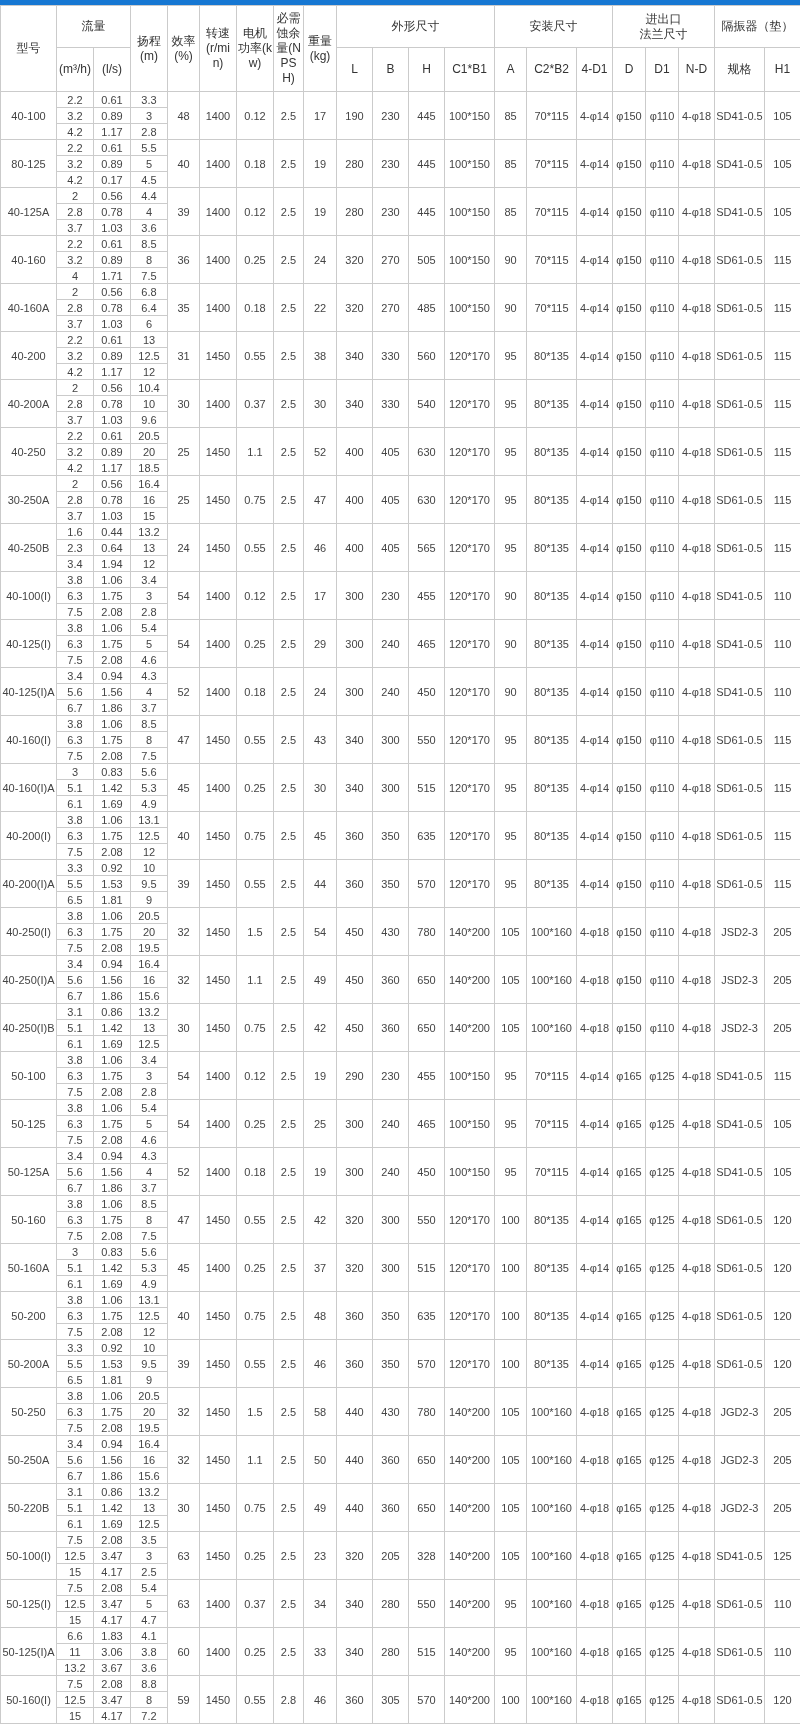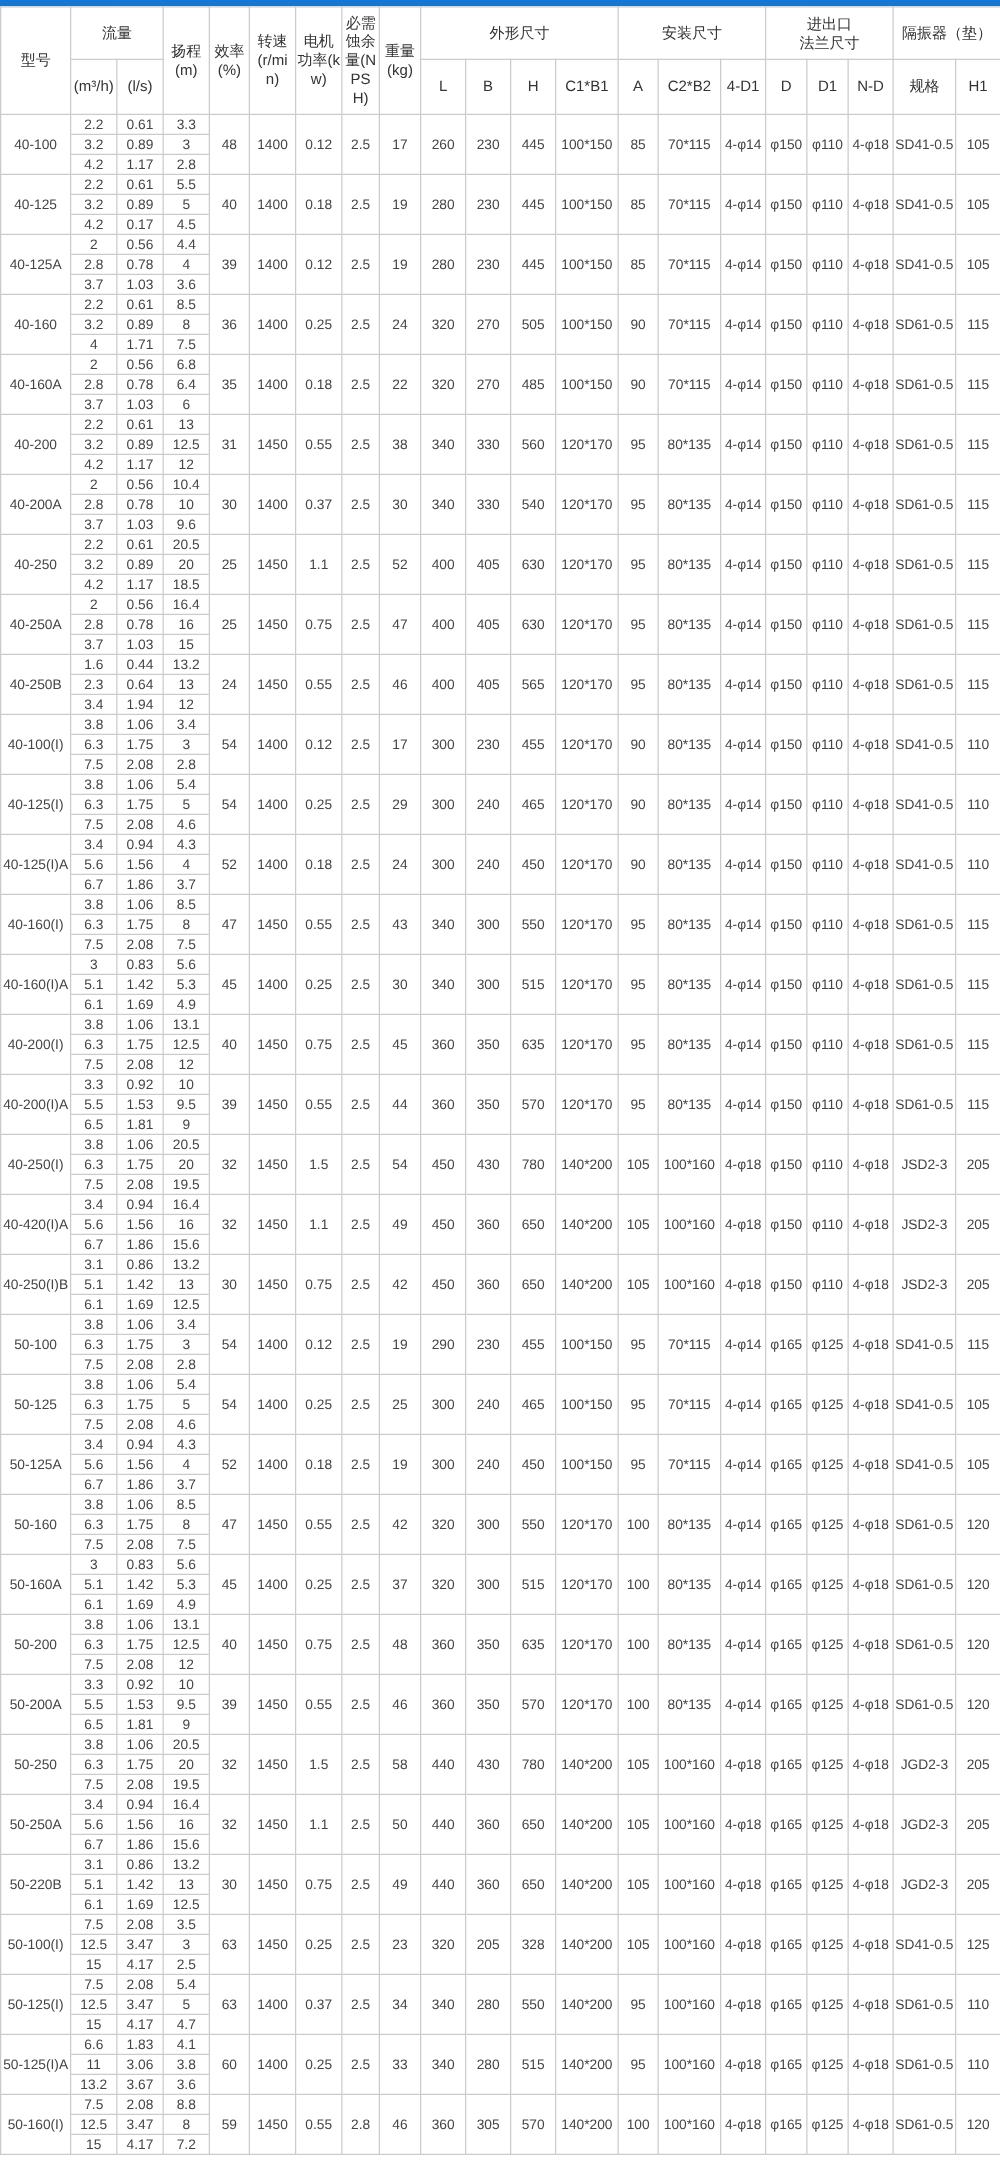--- a/index.html
+++ b/index.html
@@ -84,21 +84,21 @@
       <tr>
         <td rowspan="3" class="model">40-100</td>
         <td>2.2</td>
         <td>0.61</td>
         <td>3.3</td>
         <td rowspan="3">48</td>
         <td rowspan="3">1400</td>
         <td rowspan="3">0.12</td>
         <td rowspan="3">2.5</td>
         <td rowspan="3">17</td>
-        <td rowspan="3">260</td>
+        <td rowspan="3">190</td>
         <td rowspan="3">230</td>
         <td rowspan="3">445</td>
         <td rowspan="3">100*150</td>
         <td rowspan="3">85</td>
         <td rowspan="3">70*115</td>
         <td rowspan="3">4-φ14</td>
         <td rowspan="3">φ150</td>
         <td rowspan="3">φ110</td>
         <td rowspan="3">4-φ18</td>
         <td rowspan="3">SD41-0.5</td>
@@ -108,21 +108,21 @@
         <td>3.2</td>
         <td>0.89</td>
         <td>3</td>
       </tr>
       <tr>
         <td>4.2</td>
         <td>1.17</td>
         <td>2.8</td>
       </tr>
       <tr>
-        <td rowspan="3" class="model">40-125</td>
+        <td rowspan="3" class="model">80-125</td>
         <td>2.2</td>
         <td>0.61</td>
         <td>5.5</td>
         <td rowspan="3">40</td>
         <td rowspan="3">1400</td>
         <td rowspan="3">0.18</td>
         <td rowspan="3">2.5</td>
         <td rowspan="3">19</td>
         <td rowspan="3">280</td>
         <td rowspan="3">230</td>
@@ -339,21 +339,21 @@
         <td>3.2</td>
         <td>0.89</td>
         <td>20</td>
       </tr>
       <tr>
         <td>4.2</td>
         <td>1.17</td>
         <td>18.5</td>
       </tr>
       <tr>
-        <td rowspan="3" class="model">40-250A</td>
+        <td rowspan="3" class="model">30-250A</td>
         <td>2</td>
         <td>0.56</td>
         <td>16.4</td>
         <td rowspan="3">25</td>
         <td rowspan="3">1450</td>
         <td rowspan="3">0.75</td>
         <td rowspan="3">2.5</td>
         <td rowspan="3">47</td>
         <td rowspan="3">400</td>
         <td rowspan="3">405</td>
@@ -669,21 +669,21 @@
         <td>6.3</td>
         <td>1.75</td>
         <td>20</td>
       </tr>
       <tr>
         <td>7.5</td>
         <td>2.08</td>
         <td>19.5</td>
       </tr>
       <tr>
-        <td rowspan="3" class="model">40-420(I)A</td>
+        <td rowspan="3" class="model">40-250(I)A</td>
         <td>3.4</td>
         <td>0.94</td>
         <td>16.4</td>
         <td rowspan="3">32</td>
         <td rowspan="3">1450</td>
         <td rowspan="3">1.1</td>
         <td rowspan="3">2.5</td>
         <td rowspan="3">49</td>
         <td rowspan="3">450</td>
         <td rowspan="3">360</td>

